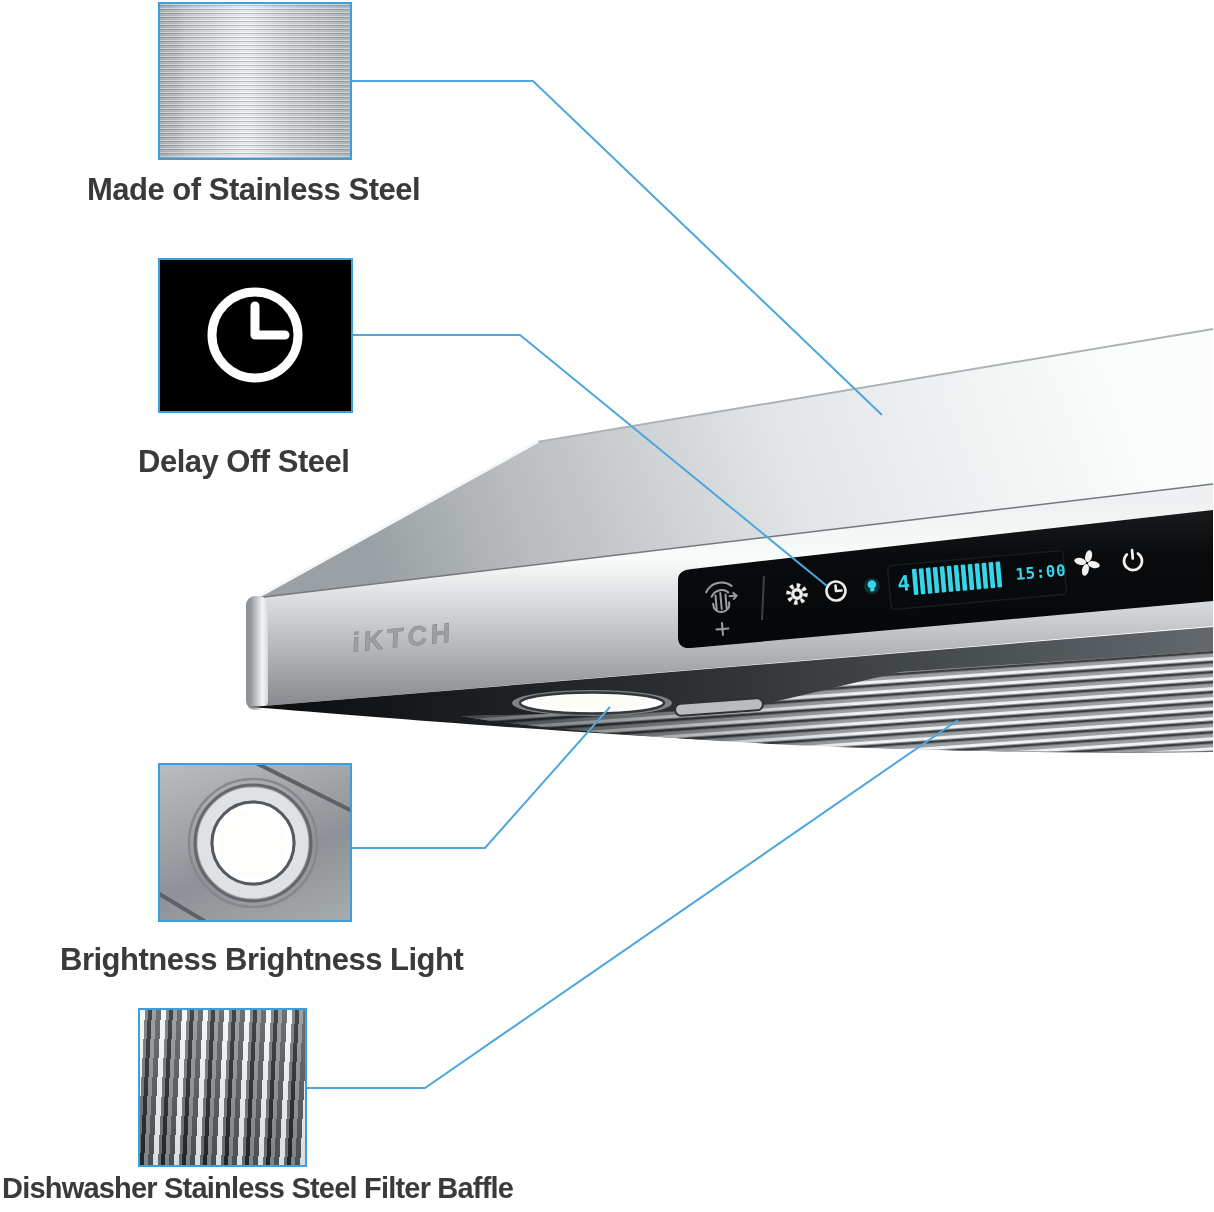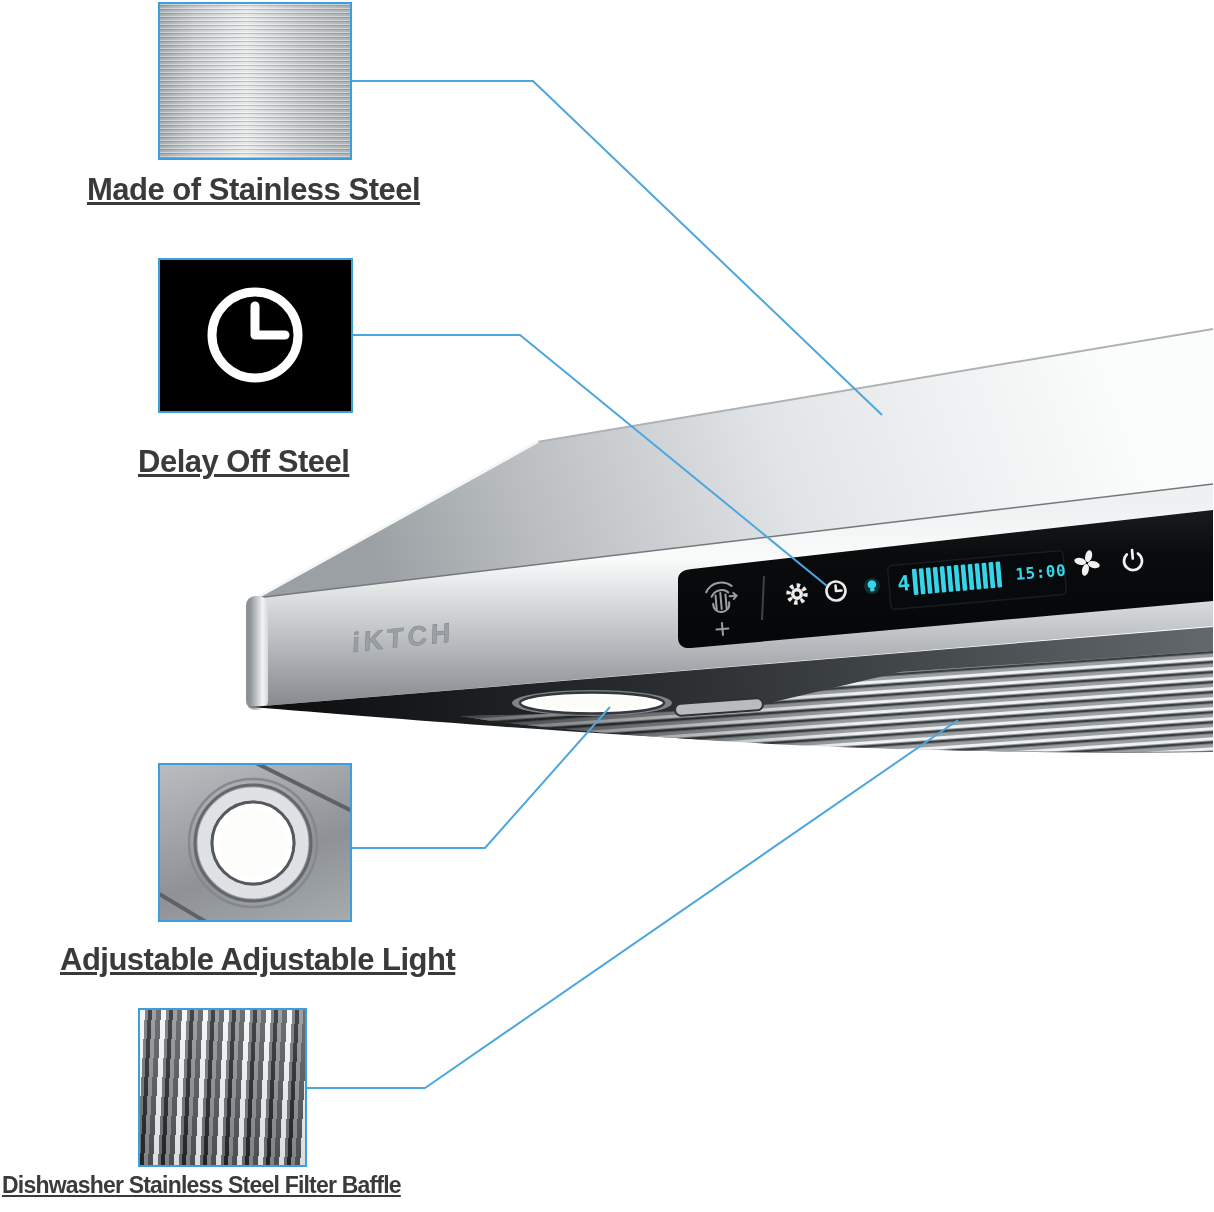--- a/index.html
+++ b/index.html
@@ -18,25 +18,25 @@
       repeating-linear-gradient(180deg, rgba(255,255,255,.45) 0 1px, rgba(110,116,120,.38) 1px 2px, rgba(205,209,211,.18) 2px 4px),
       linear-gradient(90deg,#9fa5a9 0%,#c8ccce 18%,#eceeef 45%,#c6cacc 70%,#a8adb0 100%);}
   .thumb-timer{left:158px;top:258px;width:195px;height:155px;background:#000;}
   .thumb-light{left:158px;top:763px;width:194px;height:159px;
     background:linear-gradient(160deg,#b9bdc0,#8e9296 60%,#a6abae);}
   .thumb-baffle{left:138px;top:1008px;width:169px;height:159px;
     background:
       linear-gradient(180deg, rgba(255,255,255,.14), rgba(0,0,0,.10)),
       repeating-linear-gradient(93deg,#f4f5f6 0 5px,#70757a 5px 8px,#26282a 8px 12px,#8d9296 12px 16px,#54585c 16px 21px);}
   .label{position:absolute;white-space:nowrap;font-weight:700;color:var(--label-text,#3a3a3c);
-         font-size:31px;letter-spacing:-0.5px;text-decoration:underline;}
+         font-size:31px;letter-spacing:-0.5px;}
   .label-1{left:87px;top:172px;}
   .label-2{left:138px;top:444px;}
   .label-3{left:60px;top:942px;}
-  .label-4{left:2px;top:1172px;font-size:23px;letter-spacing:-0.8px;}
+  .label-4{left:2px;top:1172px;font-size:29px;letter-spacing:-0.8px;}
   .thumb svg{display:block;}
 </style>
 </head>
 <body>
 
 <div class="canvas">
 
   <svg class="hood-svg" width="1214" height="1212" viewBox="0 0 1214 1212">
     <defs>
       <linearGradient id="gCanopy" gradientUnits="userSpaceOnUse" x1="1100" y1="330" x2="380" y2="580">
@@ -201,21 +201,21 @@
       <svg width="190" height="155" viewBox="0 0 190 155">
         <line x1="92" y1="-4" x2="192" y2="46" stroke="#5e6266" stroke-width="4"></line>
         <line x1="-4" y1="127" x2="46" y2="157" stroke="#5e6266" stroke-width="4"></line>
         <circle cx="93" cy="78" r="64" fill="none" stroke="#85898d" stroke-width="2.5"></circle>
         <circle cx="93" cy="78" r="58" fill="none" stroke="#64686c" stroke-width="3"></circle>
         <circle cx="93" cy="78" r="49" fill="none" stroke="#dfe2e4" stroke-width="13"></circle>
         <circle cx="93" cy="78" r="41" fill="#ffffff" stroke="#55595d" stroke-width="3"></circle>
         <circle cx="93" cy="78" r="34" fill="#fdfdfb"></circle>
       </svg>
     </div>
-    <div class="label label-3">Adjustable Adjustable Light</div>
+    <div class="label label-3">Brightness Brightness Light</div>
   </div>
 
   <div class="callout">
     <div class="thumb thumb-baffle"></div>
     <div class="label label-4">Dishwasher Stainless Steel Filter Baffle</div>
   </div>
 
   <svg class="lines-svg" width="1214" height="1212" viewBox="0 0 1214 1212">
     <g fill="none" stroke="var(--accent-line,#4da6dd)" stroke-width="2">
       <polyline points="352,81 533,81 882,415"></polyline>

